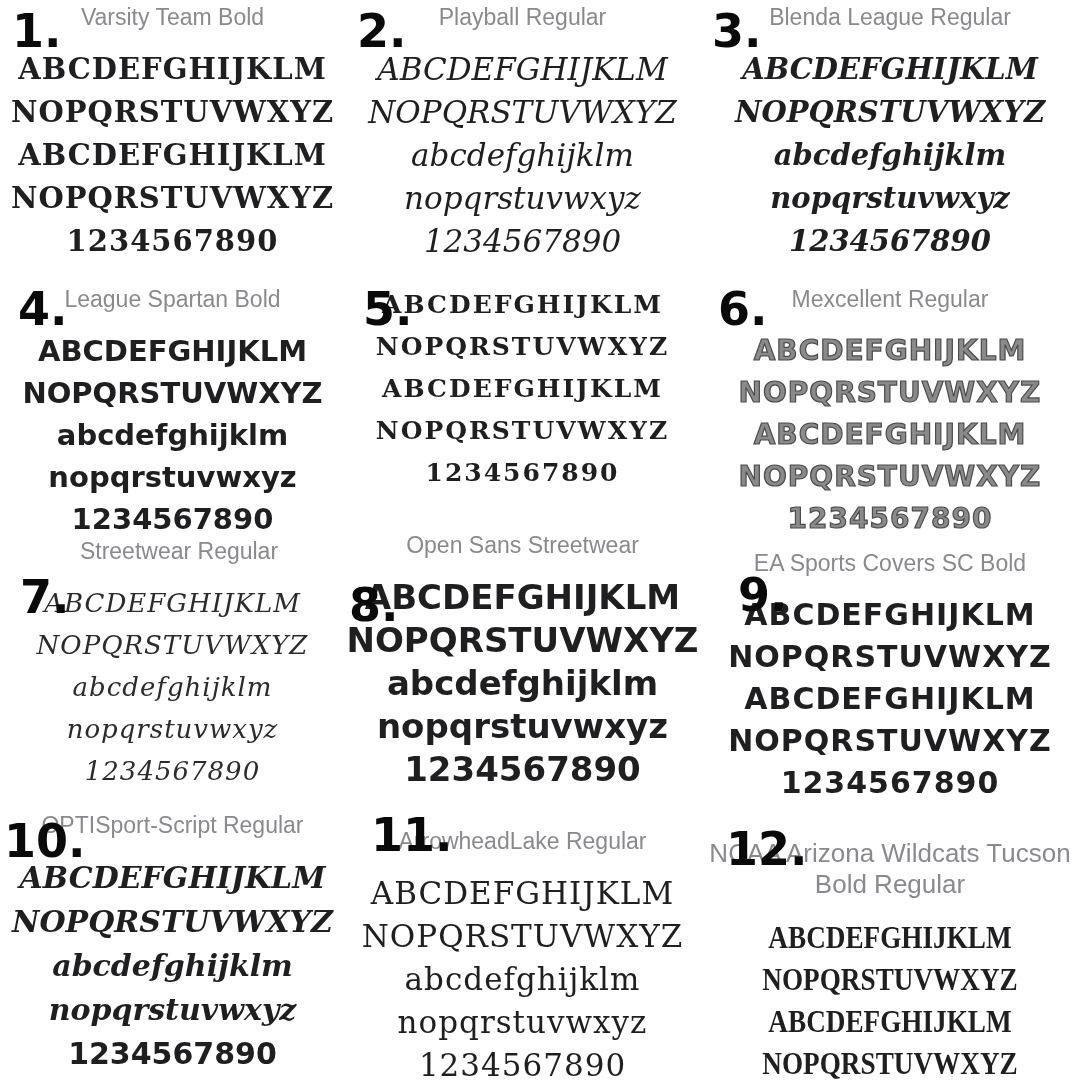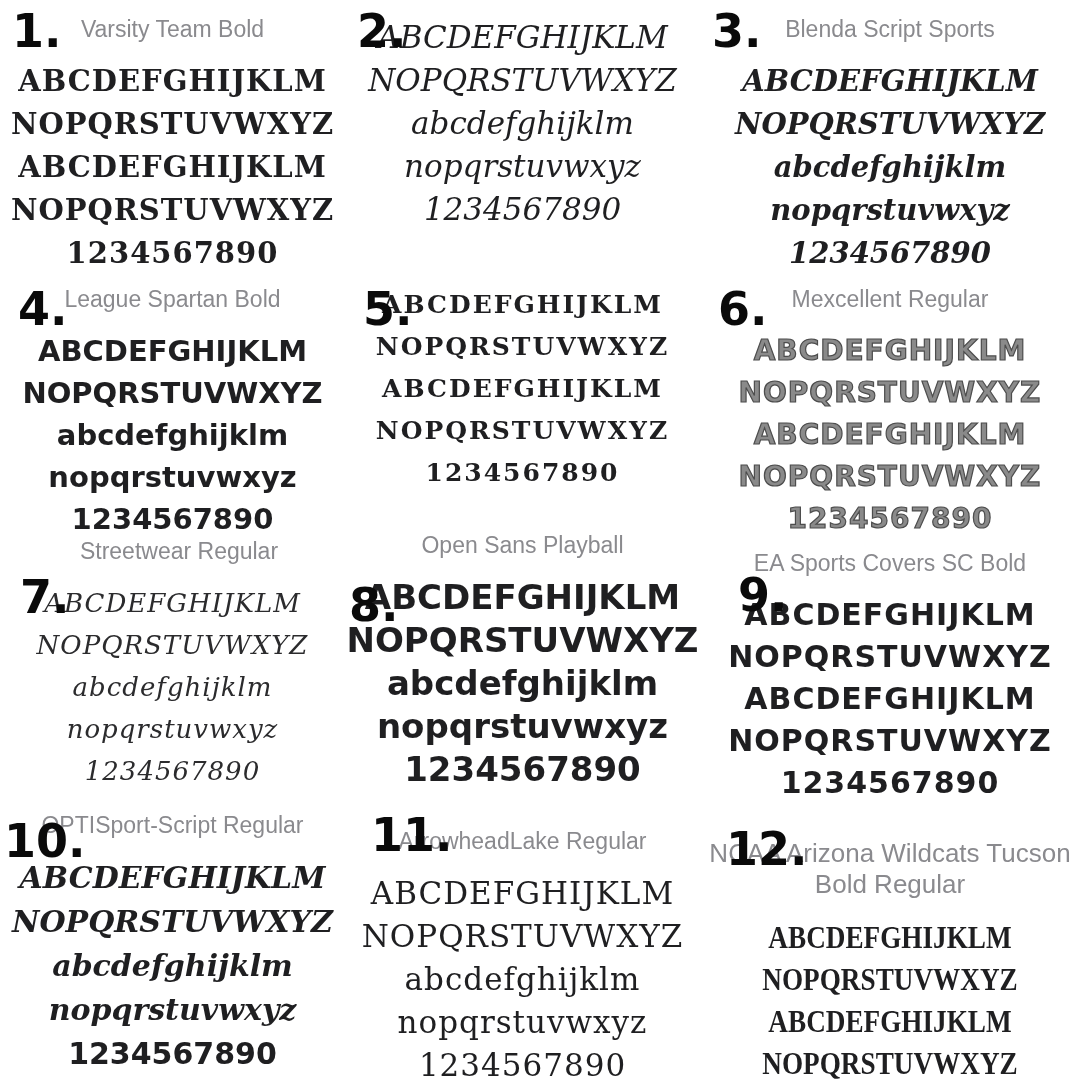--- a/index.html
+++ b/index.html
@@ -27,21 +27,21 @@
   }
   .samples{margin-top:16px;}
   .line{
     text-align:center;
     white-space:nowrap;
     line-height:42px;
     color:#1f1f21;
   }
   
   .c1 .num,.c2 .num,.c3 .num{top:8px;left:12px;}
-  .c1 .label,.c2 .label,.c3 .label{padding-top:16px;}
+  .c1 .label,.c2 .label,.c3 .label{padding-top:4px;}
   .c4 .num,.c5 .num,.c6 .num{top:18px;left:18px;}
   .c4 .label,.c5 .label,.c6 .label{padding-top:18px;}
   .c7 .num{top:44px;left:20px;}
   .c7 .label{padding-top:8px;padding-left:13px;}
   .c8 .num{top:52px;left:4px;}
   .c8 .label{padding-top:2px;}
   .c9 .num{top:42px;left:38px;}
   .c9 .label{padding-top:20px;}
   .c10 .num{top:18px;left:4px;}
   .c10 .label{padding-top:12px;}
@@ -77,32 +77,33 @@
       <div class="line">ABCDEFGHIJKLM</div>
       <div class="line">NOPQRSTUVWXYZ</div>
       <div class="line">ABCDEFGHIJKLM</div>
       <div class="line">NOPQRSTUVWXYZ</div>
       <div class="line">1234567890</div>
     </div>
   </div>
 
   <div class="cell c2">
     <div class="num">2.</div>
+    <div class="label">Playball Regular</div>
     <div class="samples">
       <div class="line">ABCDEFGHIJKLM</div>
       <div class="line">NOPQRSTUVWXYZ</div>
       <div class="line">abcdefghijklm</div>
       <div class="line">nopqrstuvwxyz</div>
       <div class="line">1234567890</div>
     </div>
   </div>
 
   <div class="cell c3">
     <div class="num">3.</div>
-    <div class="label">Blenda Script Sports</div>
+    <div class="label">Blenda League Regular</div>
     <div class="samples">
       <div class="line">ABCDEFGHIJKLM</div>
       <div class="line">NOPQRSTUVWXYZ</div>
       <div class="line">abcdefghijklm</div>
       <div class="line">nopqrstuvwxyz</div>
       <div class="line">1234567890</div>
     </div>
   </div>
 
   <div class="cell c4">
@@ -147,21 +148,21 @@
       <div class="line">ABCDEFGHIJKLM</div>
       <div class="line">NOPQRSTUVWXYZ</div>
       <div class="line">abcdefghijklm</div>
       <div class="line">nopqrstuvwxyz</div>
       <div class="line">1234567890</div>
     </div>
   </div>
 
   <div class="cell c8">
     <div class="num">8.</div>
-    <div class="label">Open Sans Playball</div>
+    <div class="label">Open Sans Streetwear</div>
     <div class="samples">
       <div class="line">ABCDEFGHIJKLM</div>
       <div class="line">NOPQRSTUVWXYZ</div>
       <div class="line">abcdefghijklm</div>
       <div class="line">nopqrstuvwxyz</div>
       <div class="line">1234567890</div>
     </div>
   </div>
 
   <div class="cell c9">

